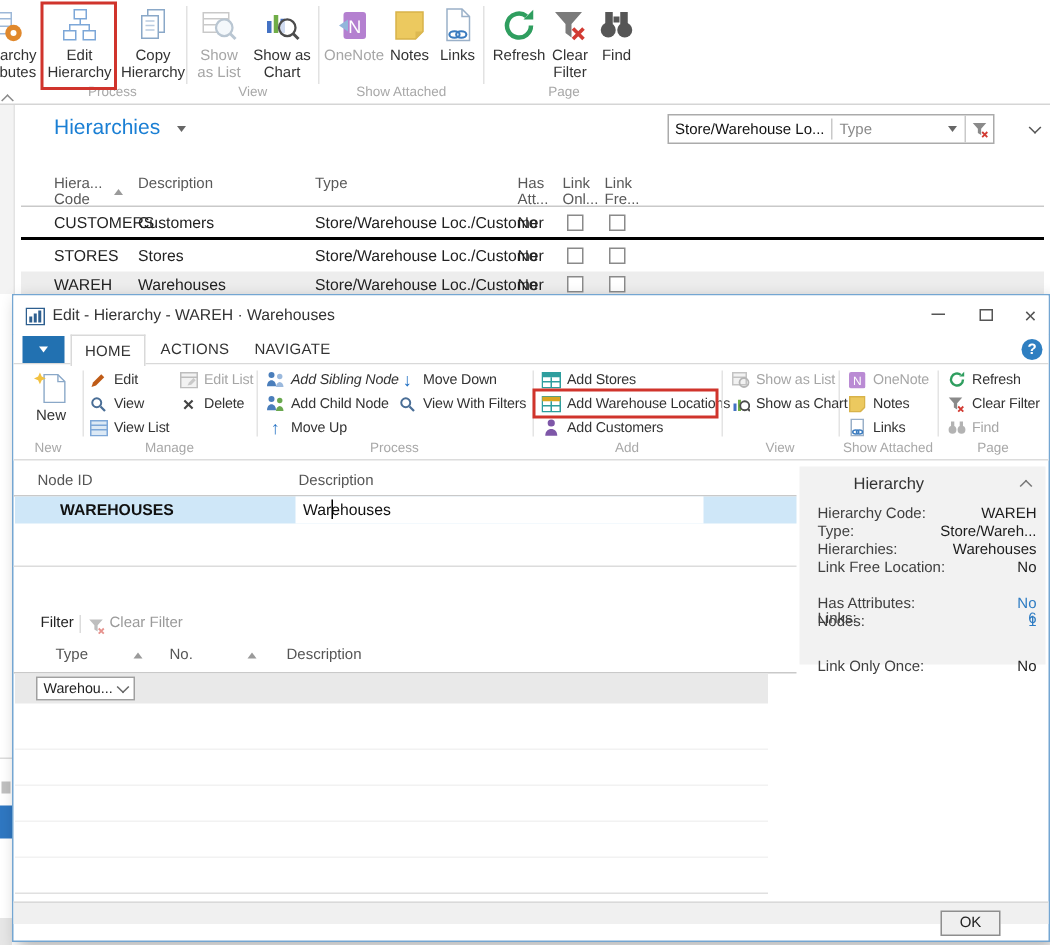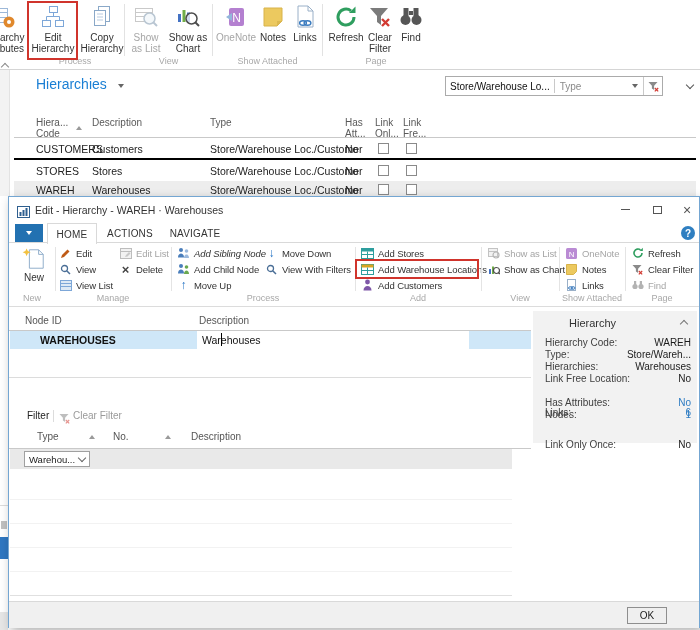--- a/index.html
+++ b/index.html
@@ -68,21 +68,21 @@
   #links-section-head { position:absolute; left:0; top:192px; width:522px; height:18px; border-top:1px solid #e0e0e0; }
   #links-filterbar { position:absolute; left:0; top:211px; width:522px; height:16px;margin-left:12px; }
   #links-combo { position:absolute; left:14px; top:2px; width:66px; height:16px; background:#fff; border:1px solid #a0a0a0; display:flex; align-items:center; justify-content:space-between; padding:0 4px; font-size:9.5px; color:#222; }
 
   
   #factbox { position:absolute; left:524px; top:114px; width:164px; height:132px; background:#f2f2f2; }
   .fb-row { position:absolute; left:12px; right:6px; height:12px; font-size:10px; color:#404040; }
   .fb-row .v { position:absolute; right:0; top:0; color:#1c1c1c; }
   .fb-row .v.link { color:#2e7cc3; }
 
-  #m-bottom { position:absolute; left:0; top:404px; width:690px; height:27px; background:#f0f0f0; border-top:1px solid #d9d9d9; }
+  #m-bottom { position:absolute; left:0; top:404px; width:690px; height:15px; background:#f0f0f0; border-top:1px solid #d9d9d9; }
   #ok-btn { position:absolute; left:618px; top:5px; width:40px; height:17px; background:#efefef; border:1px solid #8e8e8e; font-size:10px; color:#222; display:flex; align-items:center; justify-content:center; }
 </style>
 </head>
 <body>
 
 <div id="root">
 
   <div id="top-ribbon">
 
     <div class="bbtn" style="left:-22px;width:50px;">

